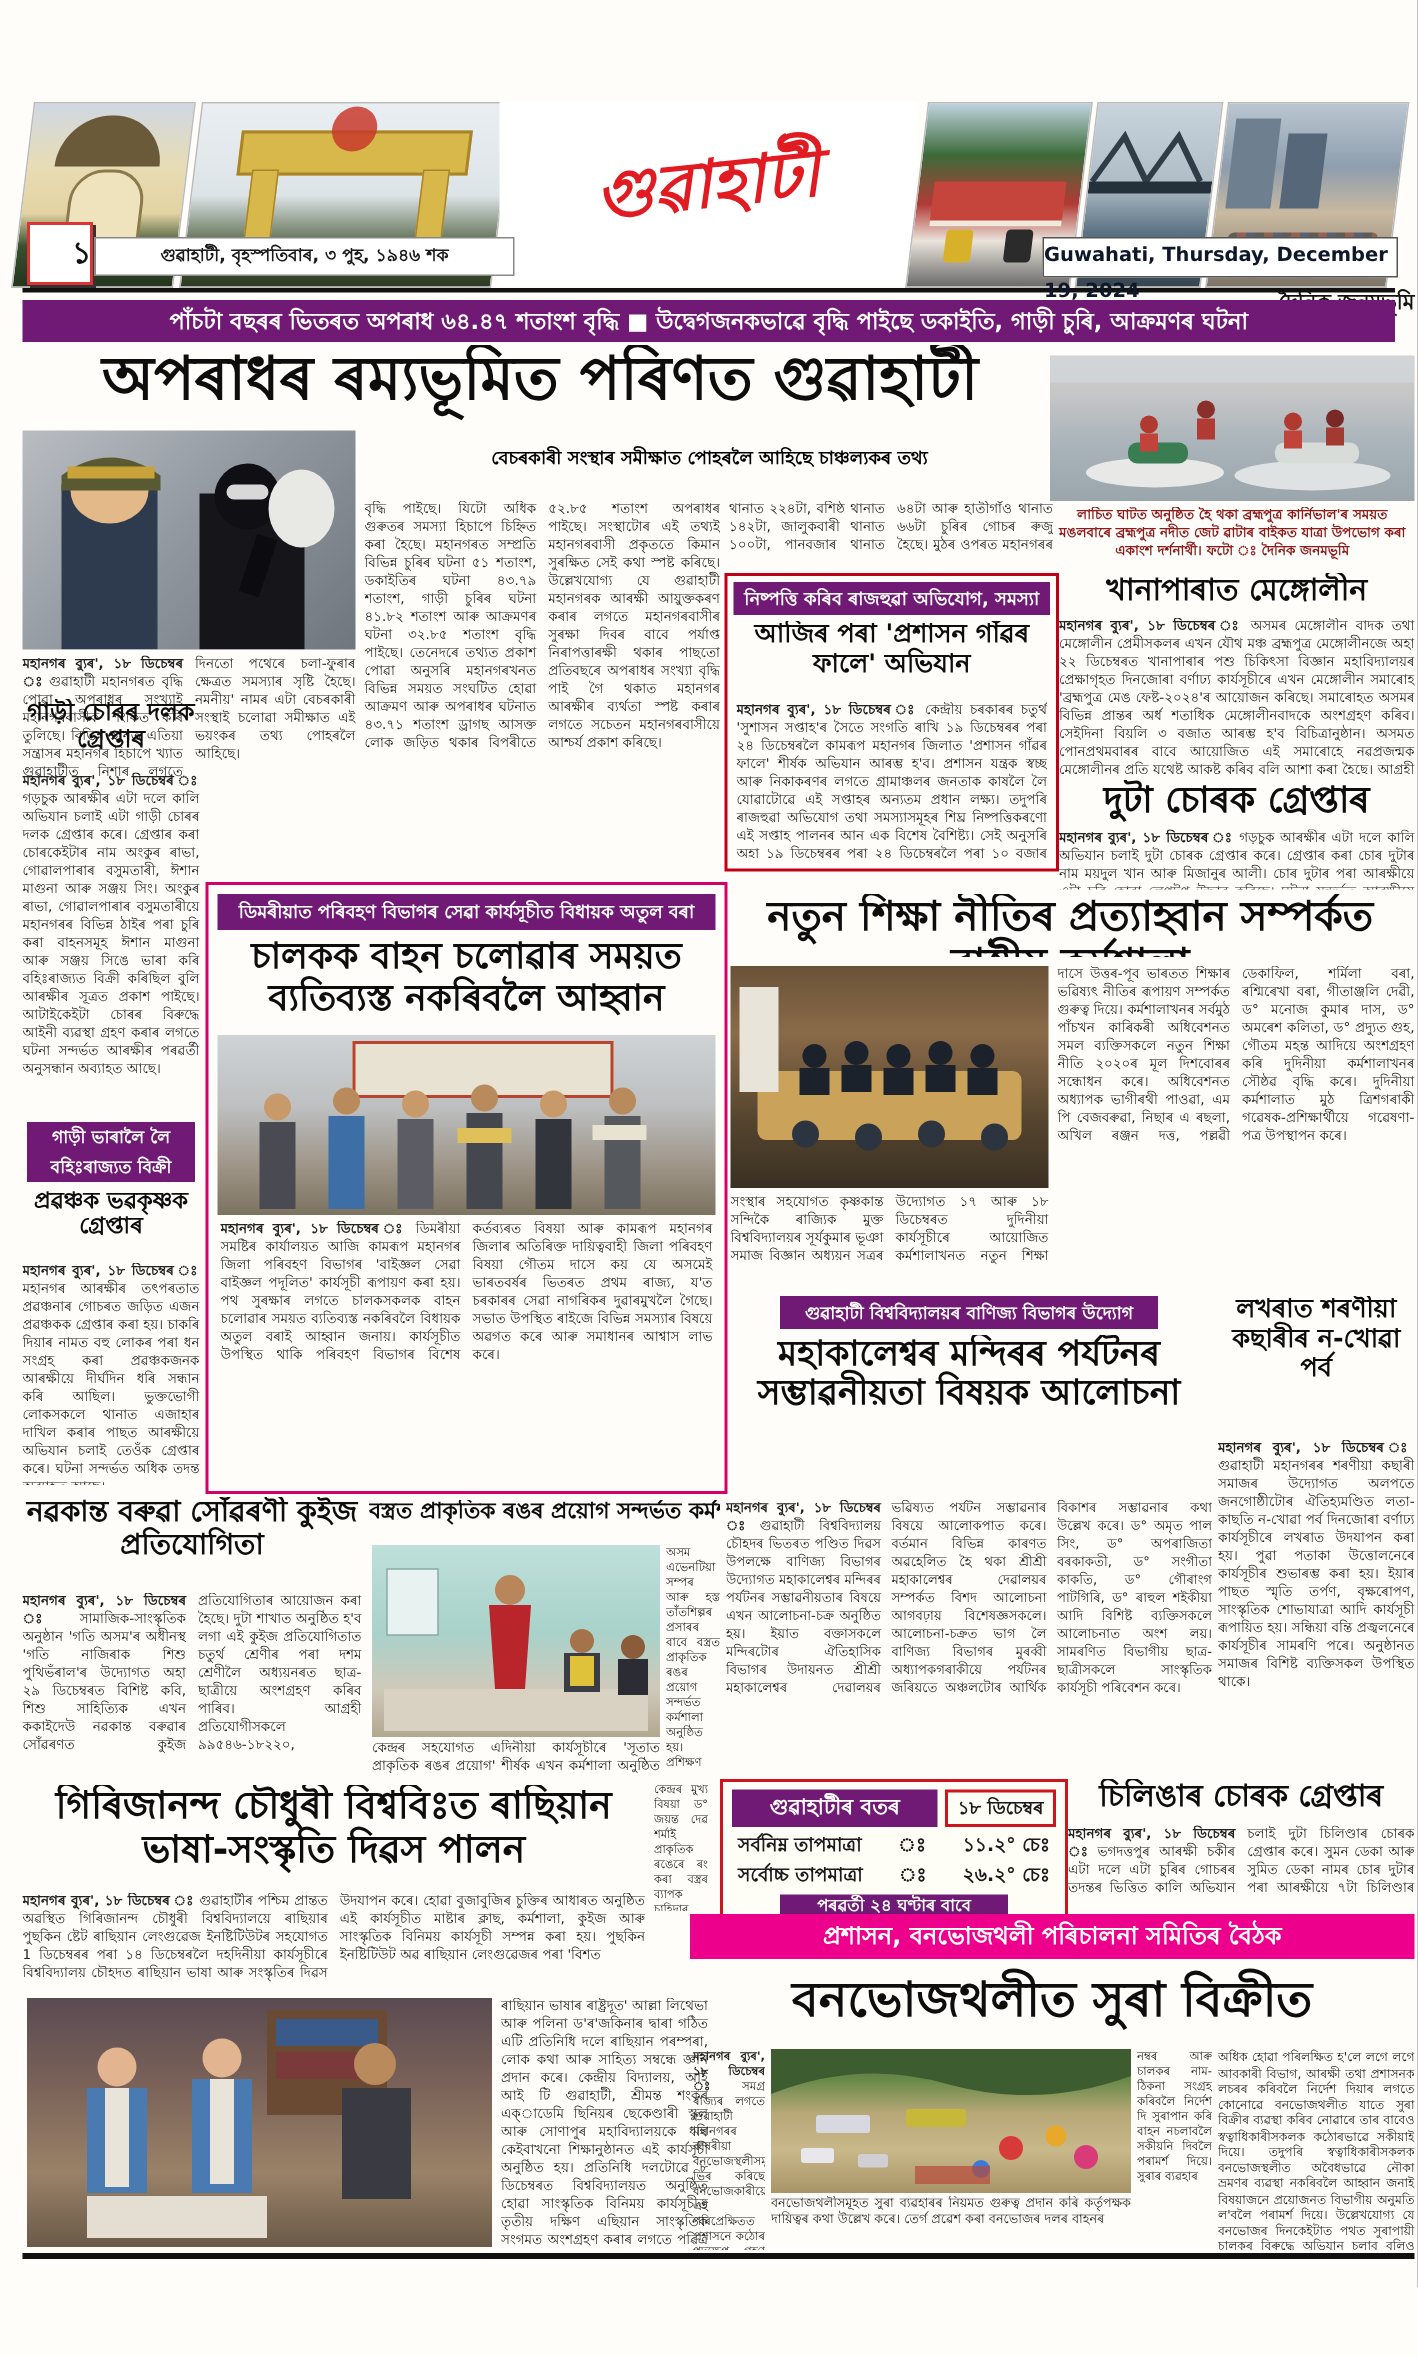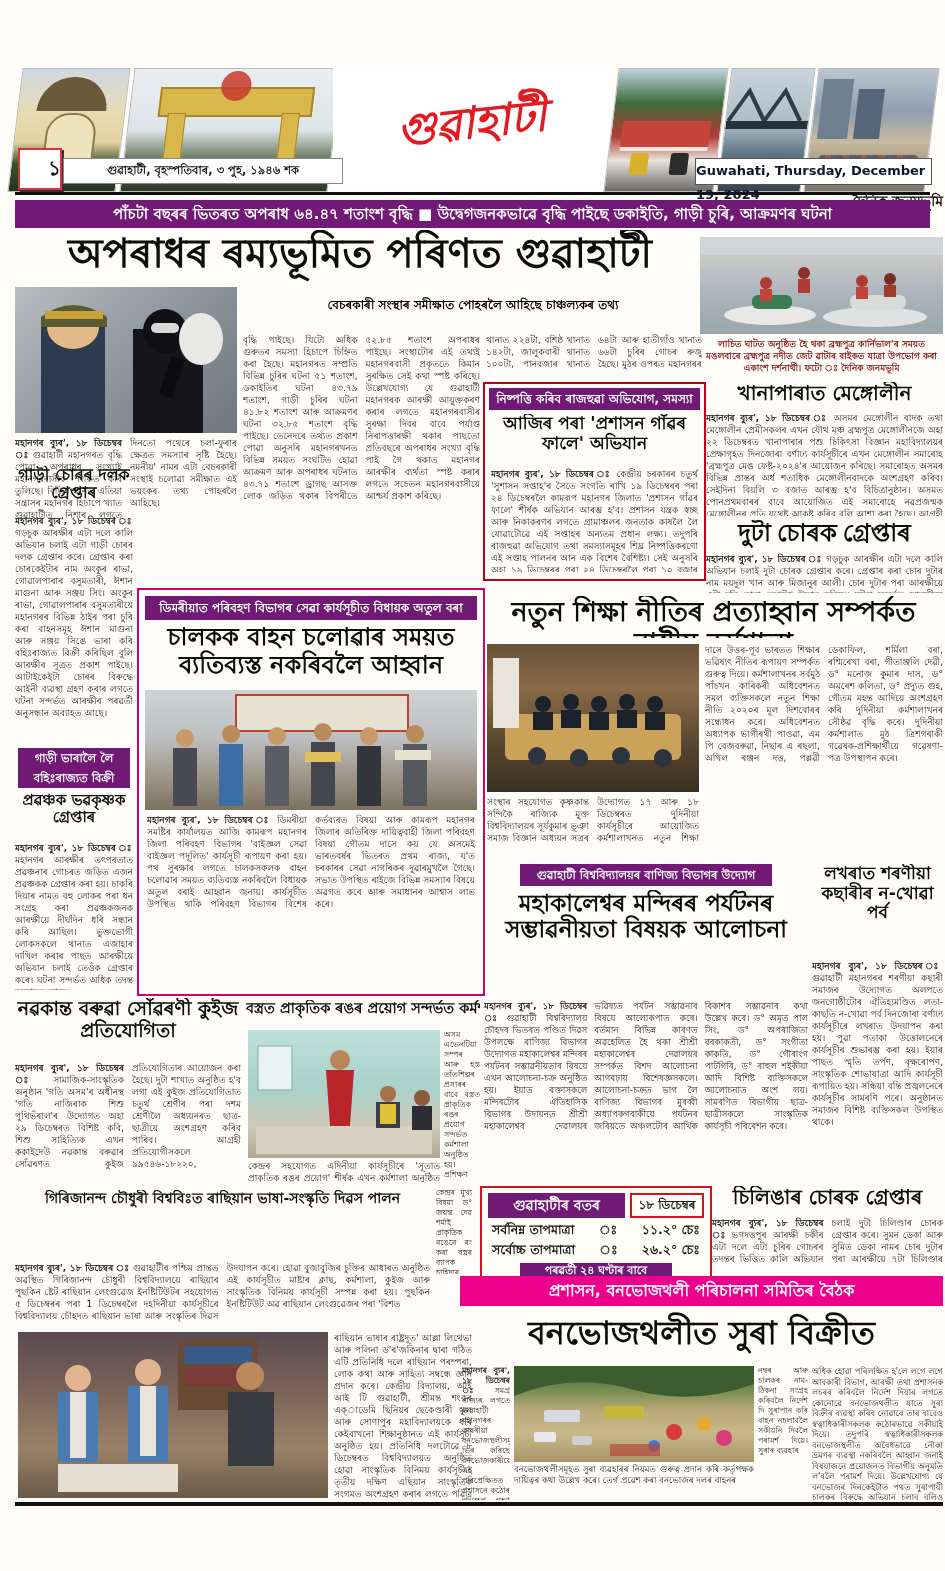--- a/index.html
+++ b/index.html
@@ -117,21 +117,21 @@
       <b>মহানগৰ ব্যুৰ', ১৮ ডিচেম্বৰ ঃ</b>
       <span>কেন্দ্ৰীয় চৰকাৰৰ চতুৰ্থ 'সুশাসন সপ্তাহ'ৰ সৈতে সংগতি ৰাখি ১৯ ডিচেম্বৰৰ পৰা ২৪ ডিচেম্বৰলৈ কামৰূপ মহানগৰ জিলাত 'প্ৰশাসন গাঁৱৰ ফালে' শীৰ্ষক অভিযান আৰম্ভ হ'ব। প্ৰশাসন যন্ত্ৰক স্বচ্ছ আৰু নিকাকৰণৰ লগতে গ্ৰামাঞ্চলৰ জনতাক কাষলৈ লৈ যোৱাটোৱে এই সপ্তাহৰ অন্যতম প্ৰধান লক্ষ্য। তদুপৰি ৰাজহুৱা অভিযোগ তথা সমস্যাসমূহৰ শিঘ্ৰ নিষ্পত্তিকৰণো এই সপ্তাহ পালনৰ আন এক বিশেষ বৈশিষ্ট্য। সেই অনুসৰি অহা ১৯ ডিচেম্বৰৰ পৰা ২৪ ডিচেম্বৰলৈ পুৰা ১০ বজাৰ পৰা কামৰূপ মহানগৰ জিলাৰ অন্তৰ্গত গুৱাহাটী, দিছপুৰ, চন্দ্ৰপুৰ, সোণাপুৰ আৰু আজাৰা ৰাজহ চক্ৰ বিষয়াৰ কাৰ্যালয়ৰ লগতে চন্দ্ৰপুৰ, ডিমৰীয়া আৰু বাগী খণ্ড উন্নয়ন বিষয়াৰ কাৰ্যালয়ত সংশ্লিষ্ট ৰাজহুৱা অভিযোগ তথা সমস্যাসমূহ নিষ্পত্তি কৰা হ'ব।</span>
     </div>
   </div>
 
   <div class="abs hl" style="left:706px;top:382px;width:237px;height:26px;font-size:20px;">খানাপাৰাত মেঙ্গোলীন সমাৰোহ</div>
   <div class="abs body" style="left:706px;top:412px;width:237px;height:104px;">
     <b>মহানগৰ ব্যুৰ', ১৮ ডিচেম্বৰ ঃ</b>
     <span>অসমৰ মেঙ্গোলীন বাদক তথা মেঙ্গোলীন প্ৰেমীসকলৰ এখন যৌথ মঞ্চ ব্ৰহ্মপুত্ৰ মেঙ্গোলীনজে অহা ২২ ডিচেম্বৰত খানাপাৰাৰ পশু চিকিৎসা বিজ্ঞান মহাবিদ্যালয়ৰ প্ৰেক্ষাগৃহত দিনজোৰা বৰ্ণাঢ্য কাৰ্যসূচীৰে এখন মেঙ্গোলীন সমাৰোহ 'ব্ৰহ্মপুত্ৰ মেঙ ফেষ্ট-২০২৪'ৰ আয়োজন কৰিছে। সমাৰোহত অসমৰ বিভিন্ন প্ৰান্তৰ অৰ্ধ শতাধিক মেঙ্গোলীনবাদকে অংশগ্ৰহণ কৰিব। সেইদিনা বিয়লি ৩ বজাত আৰম্ভ হ'ব বিচিত্ৰানুষ্ঠান। অসমত পোনপ্ৰথমবাৰৰ বাবে আয়োজিত এই সমাৰোহে নৱপ্ৰজন্মক মেঙ্গোলীনৰ প্ৰতি যথেষ্ট আকৃষ্ট কৰিব বুলি আশা কৰা হৈছে। আগ্ৰহী মেঙ্গোলীনপ্ৰেমীসকলক ৯৮৬৪১-০৮৯২৪, ৯৪৩৪৩-৩৯৭০৩ আৰু ৯৪৩৫১-৪৯০৪৯ ফ'ন নম্বৰত যোগাযোগ কৰিবলৈ উদ্যোক্তাসকলে আহ্বান জনাইছে।</span>
   </div>
-  <div class="abs hl" style="left:706px;top:520px;width:237px;height:30px;font-size:24px;font-family:Liberation Serif, serif;">দুটা চোৰক গ্ৰেপ্তাৰ</div>
+  <div class="abs hl" style="left:706px;top:520px;width:237px;height:30px;font-size:24px;">দুটা চোৰক গ্ৰেপ্তাৰ</div>
   <div class="abs body" style="left:706px;top:553px;width:237px;height:40px;">
     <b>মহানগৰ ব্যুৰ', ১৮ ডিচেম্বৰ ঃ</b>
     <span>গড়চুক আৰক্ষীৰ এটা দলে কালি অভিযান চলাই দুটা চোৰক গ্ৰেপ্তাৰ কৰে। গ্ৰেপ্তাৰ কৰা চোৰ দুটাৰ নাম ময়দুল খান আৰু মিজানুৰ আলী। চোৰ দুটাৰ পৰা আৰক্ষীয়ে এটা চুৰি হোৱা লেপটপ উদ্ধাৰ কৰিছে। ঘটনা সন্দৰ্ভত আৰক্ষীয়ে আইনী ব্যৱস্থা গ্ৰহণ কৰিছে।</span>
   </div>
 
   <div class="abs hl" style="left:15px;top:466px;width:118px;height:46px;font-size:16px;">গাড়ী চোৰৰ দলক গ্ৰেপ্তাৰ</div>
   <div class="abs body" style="left:15px;top:515px;width:118px;height:230px;">
     <b>মহানগৰ ব্যুৰ', ১৮ ডিচেম্বৰ ঃ</b>
     <span>গড়চুক আৰক্ষীৰ এটা দলে কালি অভিযান চলাই এটা গাড়ী চোৰৰ দলক গ্ৰেপ্তাৰ কৰে। গ্ৰেপ্তাৰ কৰা চোৰকেইটাৰ নাম অংকুৰ ৰাভা, গোৱালপাৰাৰ বসুমতাৰী, ঈশান মাগুনা আৰু সঞ্জয় সিং। অংকুৰ ৰাভা, গোৱালপাৰাৰ বসুমতাৰীয়ে মহানগৰৰ বিভিন্ন ঠাইৰ পৰা চুৰি কৰা বাহনসমূহ ঈশান মাগুনা আৰু সঞ্জয় সিঙে ভাৰা কৰি বহিঃৰাজ্যত বিক্ৰী কৰিছিল বুলি আৰক্ষীৰ সূত্ৰত প্ৰকাশ পাইছে। আটাইকেইটা চোৰৰ বিৰুদ্ধে আইনী ব্যৱস্থা গ্ৰহণ কৰাৰ লগতে ঘটনা সন্দৰ্ভত আৰক্ষীৰ পৰৱৰ্তী অনুসন্ধান অব্যাহত আছে।</span>
   </div>
@@ -232,25 +232,25 @@
       <circle cx="140" cy="64" r="8" fill="#a5734a"></circle>
         <rect x="128" y="72" width="24" height="26" fill="#3c3c44"></rect>
       <rect x="132" y="74" width="16" height="20" fill="#e0c23a"></rect>
       <circle cx="174" cy="68" r="8" fill="#8a5c3a"></circle>
         <rect x="164" y="76" width="20" height="24" fill="#2c2c34"></rect>
     </svg>
   </div>
   <div class="abs body" style="left:444px;top:1030px;width:36px;height:150px;font-size:7.8px;line-height:10px;">অসম এভেনটিয়া সম্পৰ আৰু হস্ত তাঁতশিল্পৰ প্ৰসাৰৰ বাবে বস্ত্ৰত প্ৰাকৃতিক ৰঙৰ প্ৰয়োগ সন্দৰ্ভত কৰ্মশালা অনুষ্ঠিত হয়। প্ৰশিক্ষণ দিয়া হয়।</div>
   <div class="abs body" style="left:248px;top:1160px;width:192px;height:22px;">কেন্দ্ৰৰ সহযোগত এদিনীয়া কাৰ্যসূচীৰে 'সূতাত প্ৰাকৃতিক ৰঙৰ প্ৰয়োগ' শীৰ্ষক এখন কৰ্মশালা অনুষ্ঠিত হয়।</div>
 
-  <div class="abs hl" style="left:15px;top:1190px;width:415px;height:66px;font-size:14px;">গিৰিজানন্দ চৌধুৰী বিশ্ববিঃত ৰাছিয়ান ভাষা-সংস্কৃতি দিৱস পালন</div>
+  <div class="abs hl" style="left:15px;top:1190px;width:415px;height:66px;font-size:25px;">গিৰিজানন্দ চৌধুৰী বিশ্ববিঃত ৰাছিয়ান ভাষা-সংস্কৃতি দিৱস পালন</div>
   <div class="abs body" style="left:436px;top:1188px;width:36px;height:86px;font-size:7.6px;line-height:10px;">কেন্দ্ৰৰ মুখ্য বিষয়া ড° জয়ন্ত দেৱ শৰ্মাই প্ৰাকৃতিক ৰঙেৰে ৰং কৰা বস্ত্ৰৰ ব্যাপক চাহিদাৰ প্ৰতি লক্ষ্য ৰাখি ইয়াৰ ব্যৱহাৰত অধিক গুৰুত্ব দিবলৈ প্ৰশিক্ষাৰ্থীসকলক আহ্বান জনায়।</div>
   <div class="abs body cols2" style="left:15px;top:1262px;width:415px;height:66px;">
     <b>মহানগৰ ব্যুৰ', ১৮ ডিচেম্বৰ ঃ</b>
-    <span>গুৱাহাটীৰ পশ্চিম প্ৰান্তত অৱস্থিত গিৰিজানন্দ চৌধুৰী বিশ্ববিদ্যালয়ে ৰাছিয়াৰ পুছকিন ষ্টেট ৰাছিয়ান লেংগুৱেজ ইনষ্টিটিউটৰ সহযোগত ৫ ডিচেম্বৰৰ পৰা 1 ডিচেম্বৰলৈ দহদিনীয়া কাৰ্যসূচীৰে বিশ্ববিদ্যালয় চৌহদত ৰাছিয়ান ভাষা আৰু সংস্কৃতিৰ দিৱস উদযাপন কৰে।</span>
+    <span>গুৱাহাটীৰ পশ্চিম প্ৰান্তত অৱস্থিত গিৰিজানন্দ চৌধুৰী বিশ্ববিদ্যালয়ে ৰাছিয়াৰ পুছকিন ষ্টেট ৰাছিয়ান লেংগুৱেজ ইনষ্টিটিউটৰ সহযোগত 1 ডিচেম্বৰৰ পৰা ১৪ ডিচেম্বৰলৈ দহদিনীয়া কাৰ্যসূচীৰে বিশ্ববিদ্যালয় চৌহদত ৰাছিয়ান ভাষা আৰু সংস্কৃতিৰ দিৱস উদযাপন কৰে।</span>
     <span>হোৱা বুজাবুজিৰ চুক্তিৰ আধাৰত অনুষ্ঠিত এই কাৰ্যসূচীত মাষ্টাৰ ক্লাছ, কৰ্মশালা, কুইজ আৰু সাংস্কৃতিক বিনিময় কাৰ্যসূচী সম্পন্ন কৰা হয়। পুছকিন ইনষ্টিটিউট অৱ ৰাছিয়ান লেংগুৱেজৰ পৰা 'বিশত</span>
   </div>
   <div class="abs photo" style="left:18px;top:1332px;width:310px;height:166px;background:linear-gradient(180deg,#5a4a52 0%,#7a6258 35%,#9a8268 70%,#6a5a48 100%);">
     <svg width="310" height="166">
       <rect x="160" y="8" width="80" height="70" fill="#6a4a32"></rect>
       <rect x="166" y="14" width="68" height="18" fill="#3a5a8a"></rect>
         <rect x="166" y="36" width="68" height="18" fill="#7a3a3a"></rect>
       <circle cx="60" cy="46" r="13" fill="#e2b490"></circle>
         <rect x="40" y="60" width="40" height="70" fill="#4a7ab2"></rect>
       <rect x="52" y="60" width="16" height="66" fill="#e8e4da"></rect>

